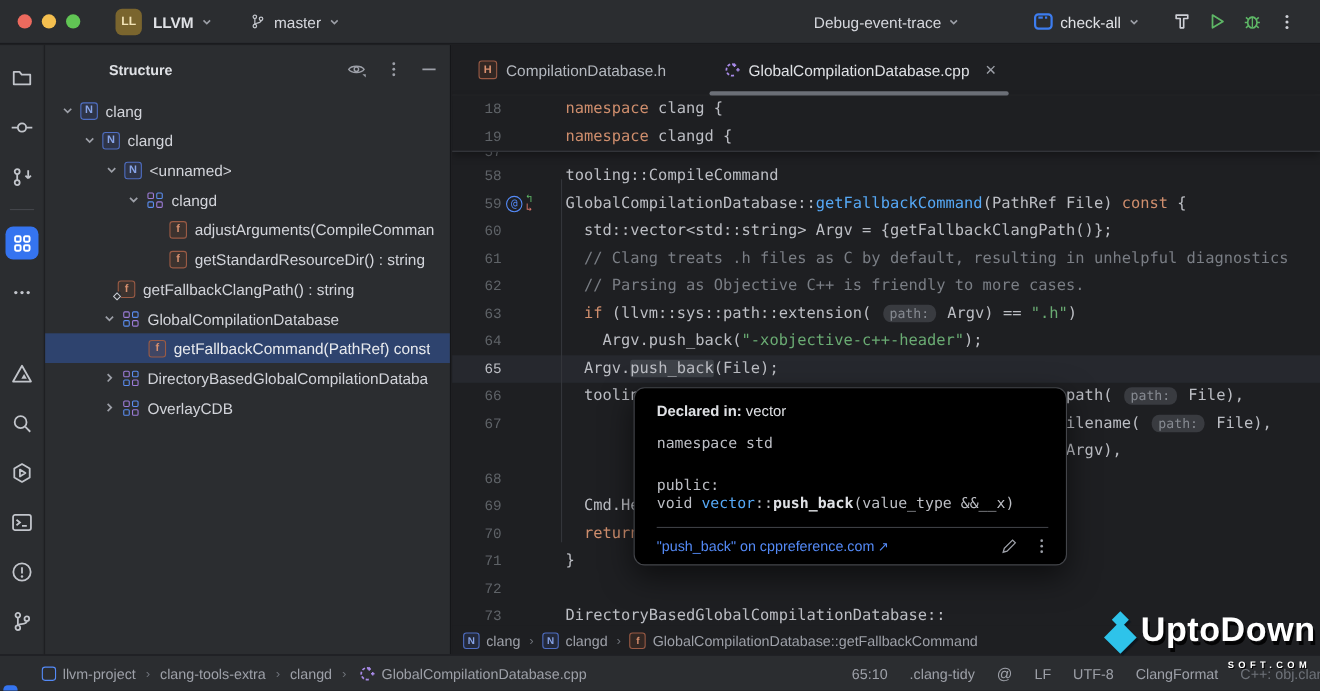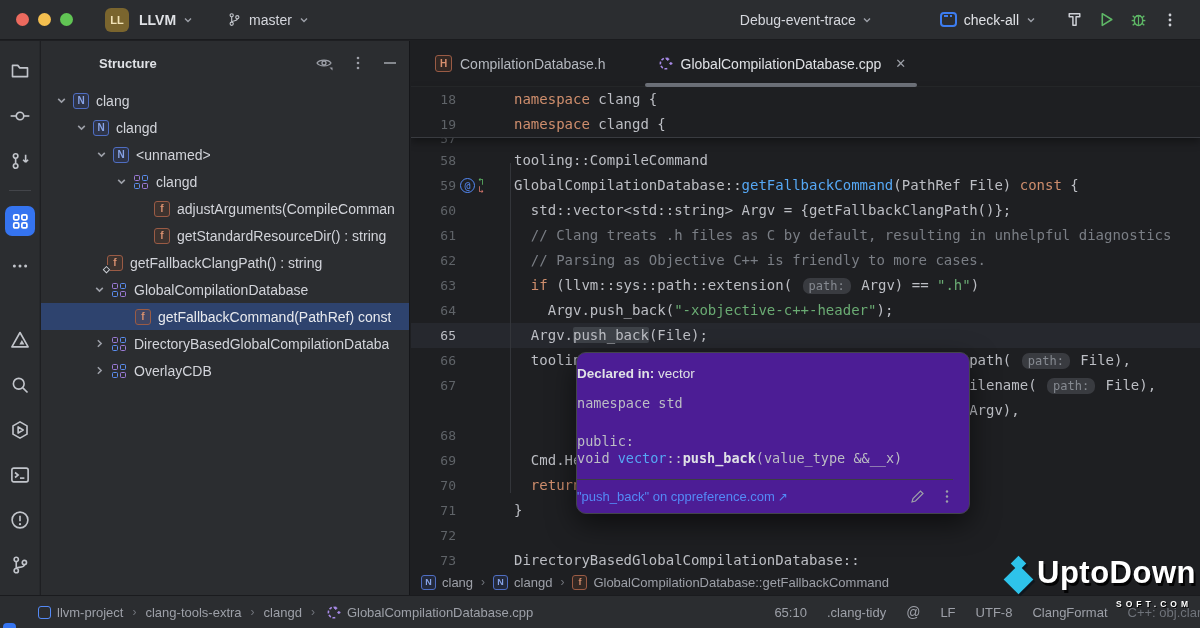--- a/index.html
+++ b/index.html
@@ -62,21 +62,21 @@
   .editor { position:absolute; top:41px; left:411px; right:0; bottom:33px; background:#1e1f22; overflow:hidden; z-index:3;}
   .tabbar { height:46px; display:flex; align-items:stretch; padding-left:10px; border-bottom:1px solid #26282b;}
   .tab { display:flex; align-items:center; gap:8px; padding:0 14px; font-size:14px; color:#b4b8bf; position:relative;}
   .tab.active { color:#dfe1e5; margin-left:22px;}
   .tab.active::after { content:""; position:absolute; left:3px; right:3px; bottom:-1px; height:4px;
                        background:#6e727a; border-radius:3px;}
   .tab .close { margin-left:6px; color:#9da0a8; font-size:13px;}
 
   .codefont { font-family:"DejaVu Sans Mono", monospace; font-size:14px; }
   .crow { display:flex; height:25px; line-height:25px; white-space:pre; }
-  .crow .ln { width:45px; flex:none; text-align:right; color:#5f6368; font-size:13px;}
+  .crow .ln { width:45px; flex:none; text-align:right; color:#5f6368; font-size:13px;font-family:Liberation Mono, monospace;}
   .crow .gut { width:58px; flex:none; position:relative;}
   .crow.active { background:#26282e;}
   .crow.active .ln { color:#bcbec4;}
   .sticky { border-bottom:1px solid #393b40; box-shadow:0 4px 8px rgba(0,0,0,.35); position:relative; z-index:6; background:#1e1f22;}
   .sliver { height:10px; overflow:hidden; }
   .sliver .crow { margin-top:-12px; }
 
   .tok-kw { color:#cf8e6d; }
   .tok-str { color:#6aab73; }
   .tok-com { color:#7a7e85;text-align:right; }
@@ -86,22 +86,22 @@
   .indent-guide { position:absolute; left:99px; top:156px; width:1px; height:325px; background:#33353a;}
 
   .gutter-icons { position:absolute; left:4px; top:0; height:25px; display:flex; align-items:center; gap:2px;}
   .ring-at { width:15px; height:15px; border:1.5px solid #548af7; border-radius:50%; color:#548af7;
              font-size:10px; display:flex; align-items:center; justify-content:center;}
   .g-arrows { display:flex; flex-direction:column; line-height:8px; font-size:10px; margin-left:1px;}
   .g-arrows .up { color:#5eb766; } .g-arrows .dn { color:#d5756c; }
 
   
   .tooltip { position:absolute; left:576px; top:352px; width:394px; z-index:50;
-             background:#4c1d95; border:1px solid #43454a; border-radius:10px;
-             box-shadow:0 10px 28px rgba(0,0,0,.55); padding:13px 16px 9px 0;}
+             background:#000000; border:1px solid #43454a; border-radius:10px;
+             box-shadow:0 10px 28px rgba(0,0,0,.55); padding:13px 16px 9px 20px;}
   .tt-line1 { font-size:13.5px; color:#dfe1e5; margin-bottom:14px;}
   .tt-line1 .b { font-weight:bold; }
   .tt-mono { font-family:"DejaVu Sans Mono", monospace; font-size:13.5px; color:#bcbec4;}
   .tt-ns { margin-bottom:22px; }
   .tt-sig { margin-top:1px; }
   .tt-sig .b { font-weight:bold; color:#dfe1e5;}
   .tt-footer { border-top:1px solid #3c3e43; margin-top:13px; padding-top:9px;
                display:flex; align-items:center; }
   .tt-link { color:#548af7; font-size:13px; text-decoration:none; cursor:pointer;}
   .tt-link .arr { font-size:12px; margin-left:3px;}

